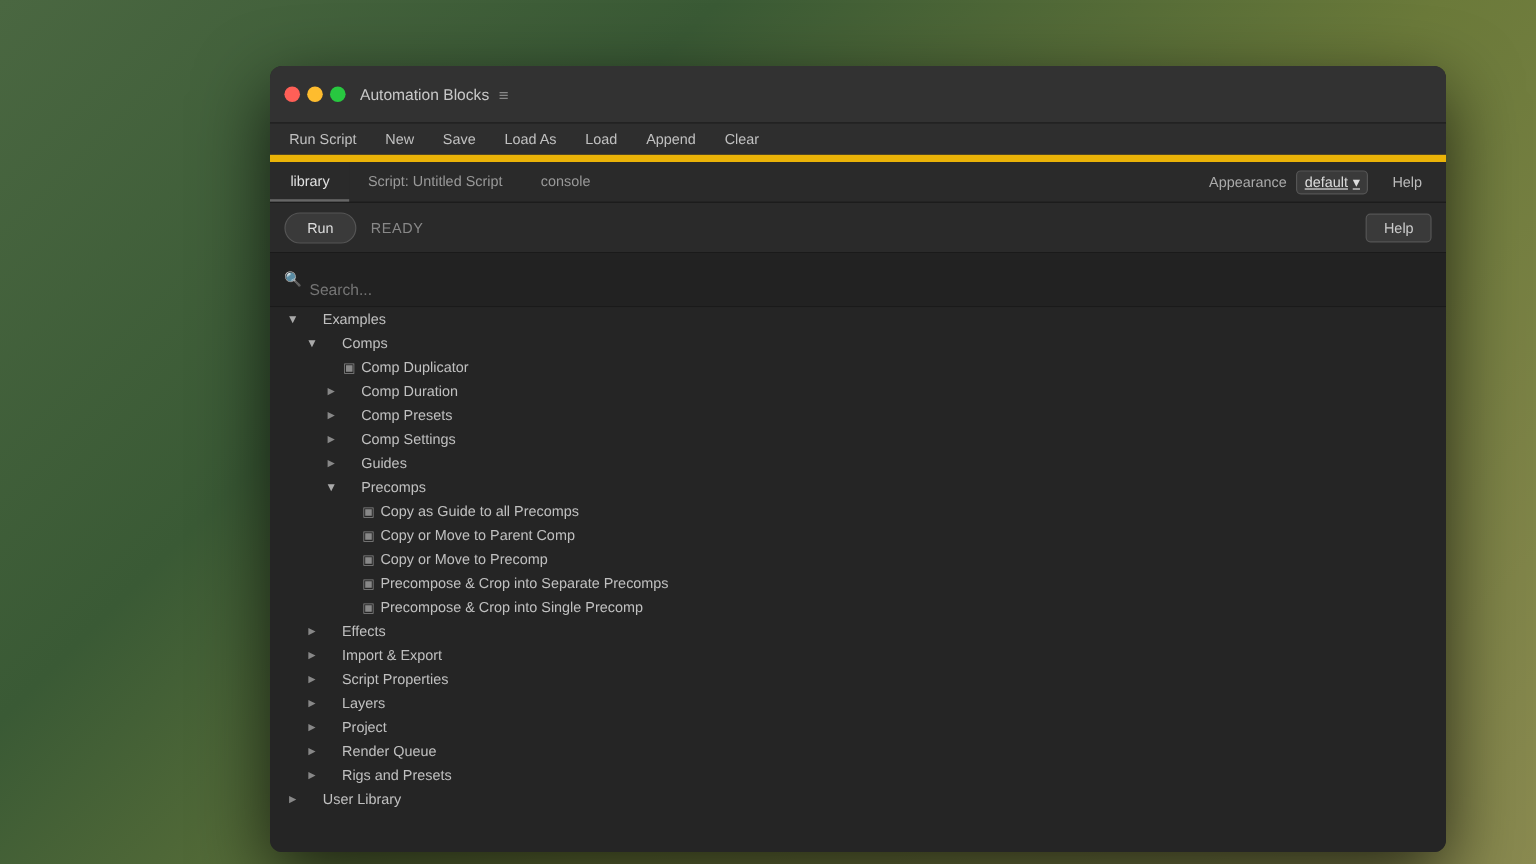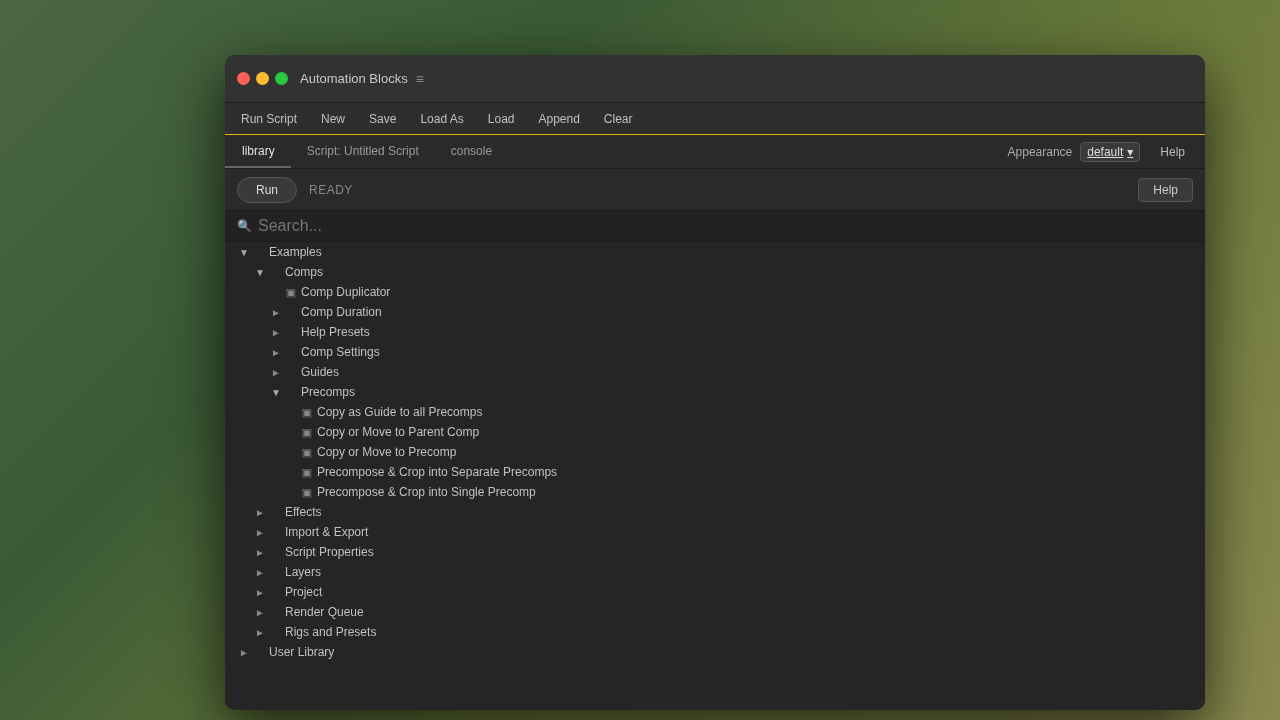--- a/index.html
+++ b/index.html
@@ -68,21 +68,21 @@
     }
 
     
     .menu-bar {
       background: #2e2e2e;
       height: 32px;
       display: flex;
       align-items: center;
       padding: 0 12px;
       gap: 16px;
-      border-bottom: 1px solid #eab308;
+      border-bottom: 6px solid #eab308;
       flex-shrink: 0;
     }
 
     .menu-item {
       color: #c0c0c0;
       font-size: 12px;
       cursor: pointer;
       padding: 2px 4px;
     }
 
@@ -201,22 +201,23 @@
       color: #666;
       font-size: 12px;
       margin-right: 6px;
     }
 
     .search-input {
       background: transparent;
       border: none;
       outline: none;
       color: #5eead4;
-      font-size: 16px;
+      font-size: 13px;
       width: 100%;
+      margin-top: 17px;
     }
 
     
     .content {
       flex: 1;
       overflow-y: auto;
       background: #252525;
     }
 
     .content::-webkit-scrollbar { width: 6px; }
@@ -337,21 +338,21 @@
         <span class="item-label">Comp Duplicator</span>
       </div>
       <div class="tree-item indent-2">
         <span class="arrow ">►</span>
         <span class="item-icon"></span>
         <span class="item-label">Comp Duration</span>
       </div>
       <div class="tree-item indent-2">
         <span class="arrow ">►</span>
         <span class="item-icon"></span>
-        <span class="item-label">Help Presets</span>
+        <span class="item-label">Comp Presets</span>
       </div>
       <div class="tree-item indent-2">
         <span class="arrow ">►</span>
         <span class="item-icon"></span>
         <span class="item-label">Comp Settings</span>
       </div>
       <div class="tree-item indent-2">
         <span class="arrow ">►</span>
         <span class="item-icon"></span>
         <span class="item-label">Guides</span>

